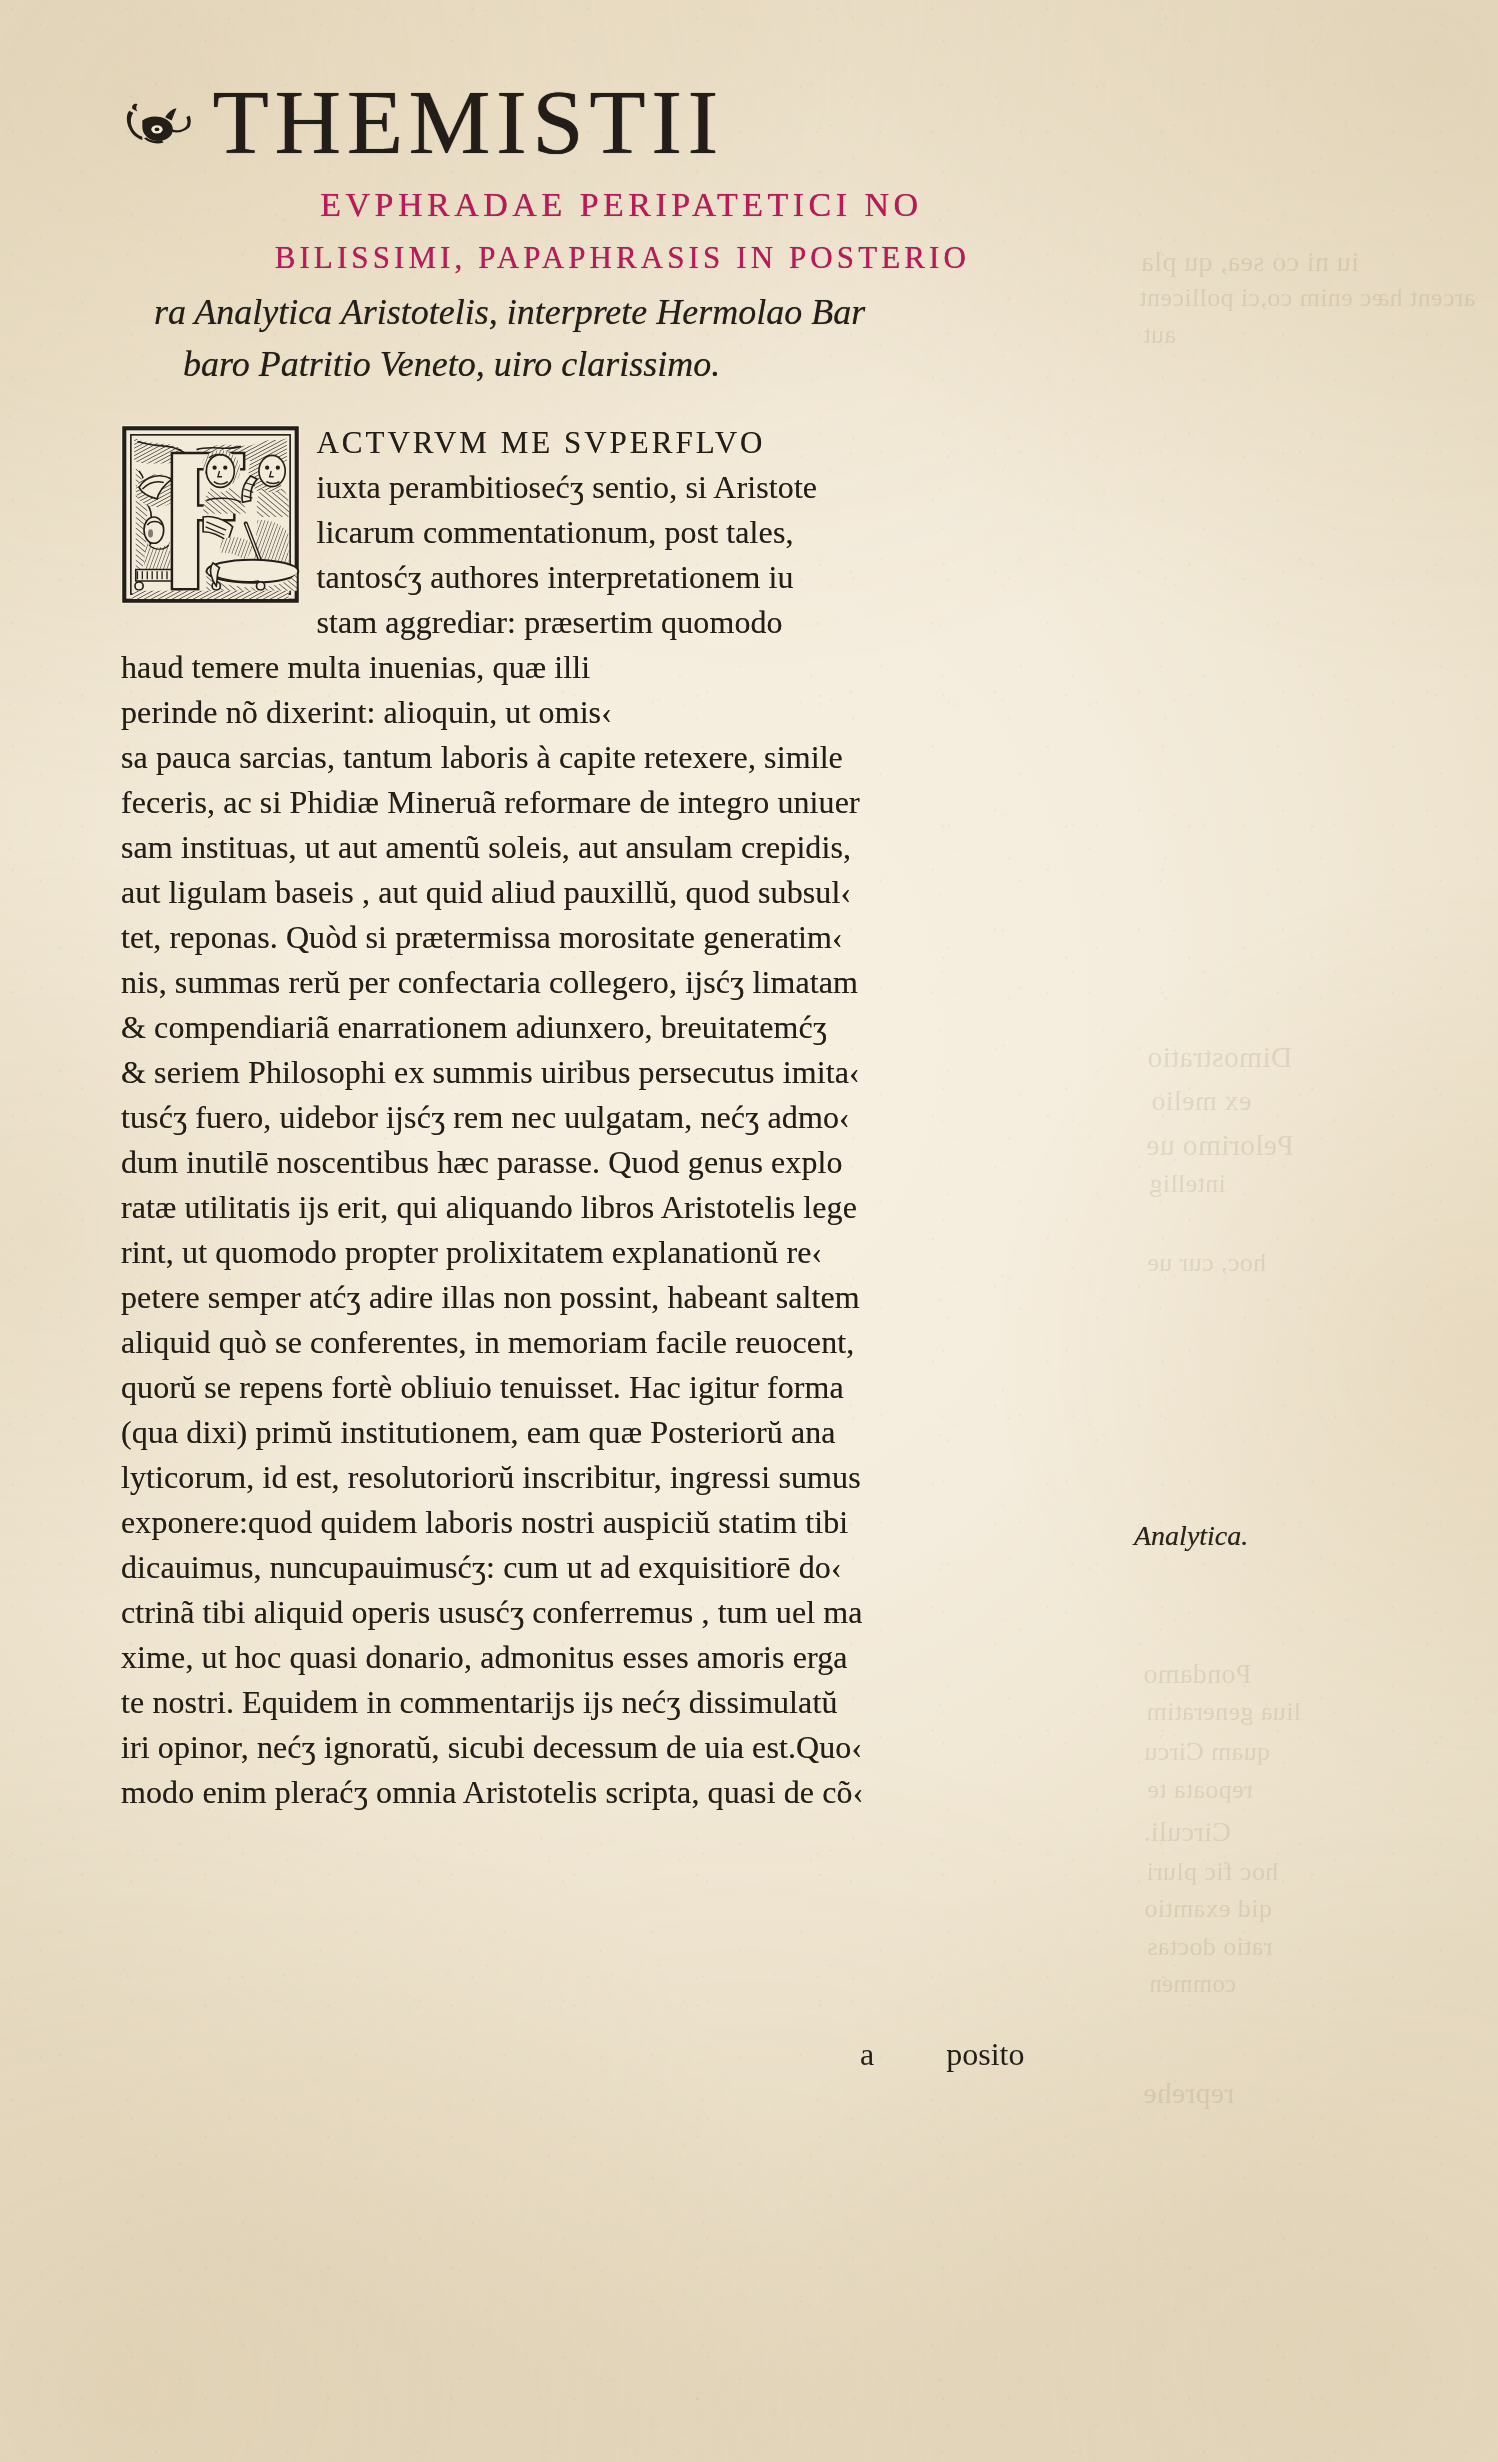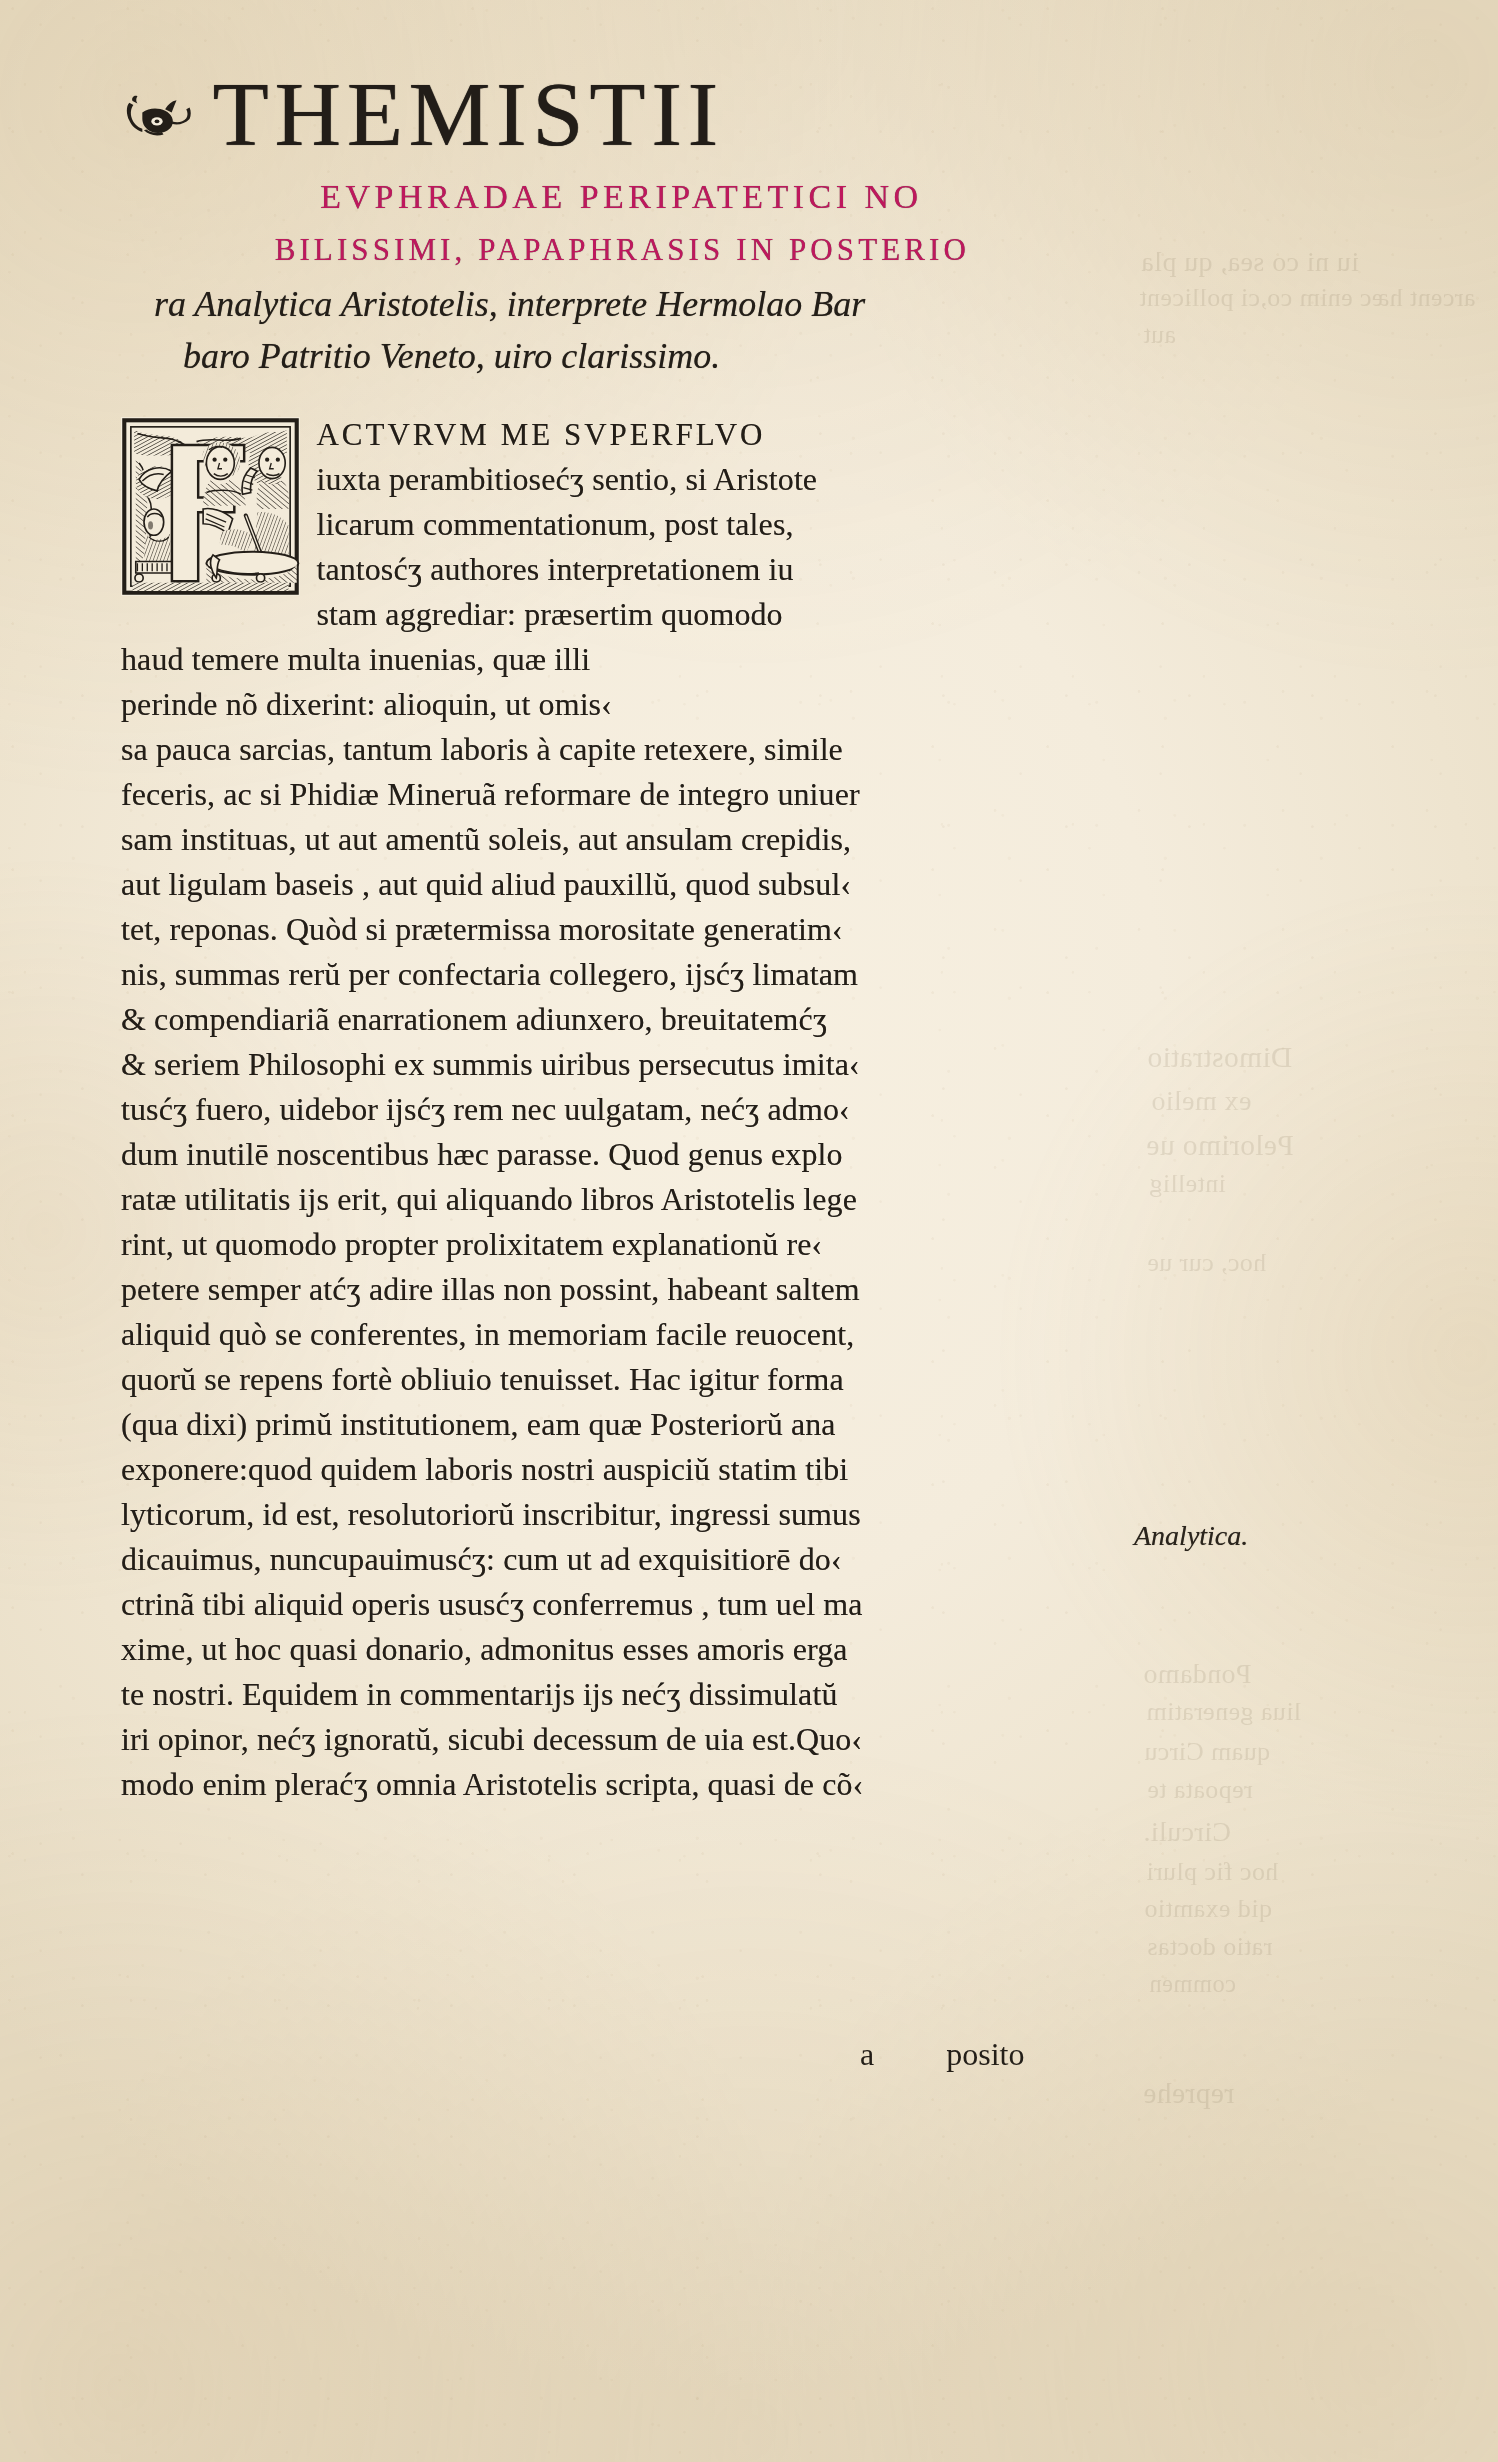--- a/index.html
+++ b/index.html
@@ -52,21 +52,21 @@
   .ghost{
     position:absolute;color:#8d7e63;opacity:.18;
     font-family:"Liberation Serif", serif;
     transform:scaleX(-1);
     letter-spacing:0.4px;white-space:nowrap;pointer-events:none;
   }
 
   
   #block{
     position:absolute;
-    left:121px;top:40px;width:1001px;height:2019px;
+    left:121px;top:48px;width:1001px;height:2019px;
   }
   .ink{color:#211c17;}
 
   
   .title-row{
     display:flex;align-items:baseline;
     height:97px;margin-top:28px;
   }
   .leaf{
     width:85px;height:57px;flex:0 0 85px;
@@ -311,22 +311,22 @@
       <span class="ln">&amp; compendiariã enarrationem adiunxero, breuitatemćʒ</span>
       <span class="ln">&amp; seriem Philosophi ex summis uiribus persecutus imita‹</span>
       <span class="ln">tusćʒ fuero, uidebor ijsćʒ rem nec uulgatam, nećʒ admo‹</span>
       <span class="ln">dum inutilē noscentibus hæc parasse. Quod genus explo</span>
       <span class="ln">ratæ utilitatis ijs erit, qui aliquando libros Aristotelis lege</span>
       <span class="ln">rint, ut quomodo propter prolixitatem explanationŭ re‹</span>
       <span class="ln">petere semper atćʒ adire illas non possint, habeant saltem</span>
       <span class="ln">aliquid quò se conferentes, in memoriam facile reuocent,</span>
       <span class="ln">quorŭ se repens fortè obliuio tenuisset.  Hac igitur forma</span>
       <span class="ln">(qua dixi) primŭ institutionem, eam quæ Posteriorŭ ana</span>
+      <span class="ln">lyticorum, id est, resolutoriorŭ inscribitur, ingressi sumus</span>
       <span class="ln">exponere:quod quidem laboris nostri auspiciŭ statim tibi</span>
-      <span class="ln">lyticorum, id est, resolutoriorŭ inscribitur, ingressi sumus</span>
       <span class="ln">dicauimus, nuncupauimusćʒ:  cum ut ad exquisitiorē do‹</span>
       <span class="ln">ctrinã tibi aliquid operis ususćʒ conferremus , tum uel ma</span>
       <span class="ln">xime, ut hoc quasi donario, admonitus esses amoris erga</span>
       <span class="ln">te nostri.  Equidem in commentarijs ijs nećʒ dissimulatŭ</span>
       <span class="ln">iri opinor, nećʒ ignoratŭ, sicubi decessum de uia est.Quo‹</span>
       <span class="ln">modo enim pleraćʒ omnia Aristotelis scripta, quasi de cõ‹</span>
     </div>
   </div>
 </div>
 

